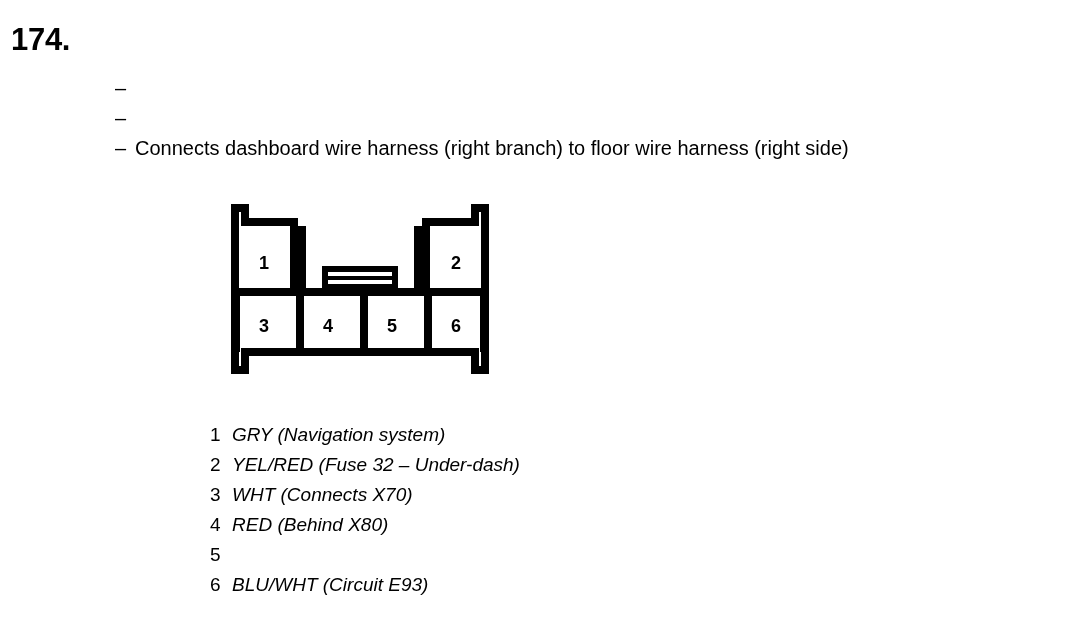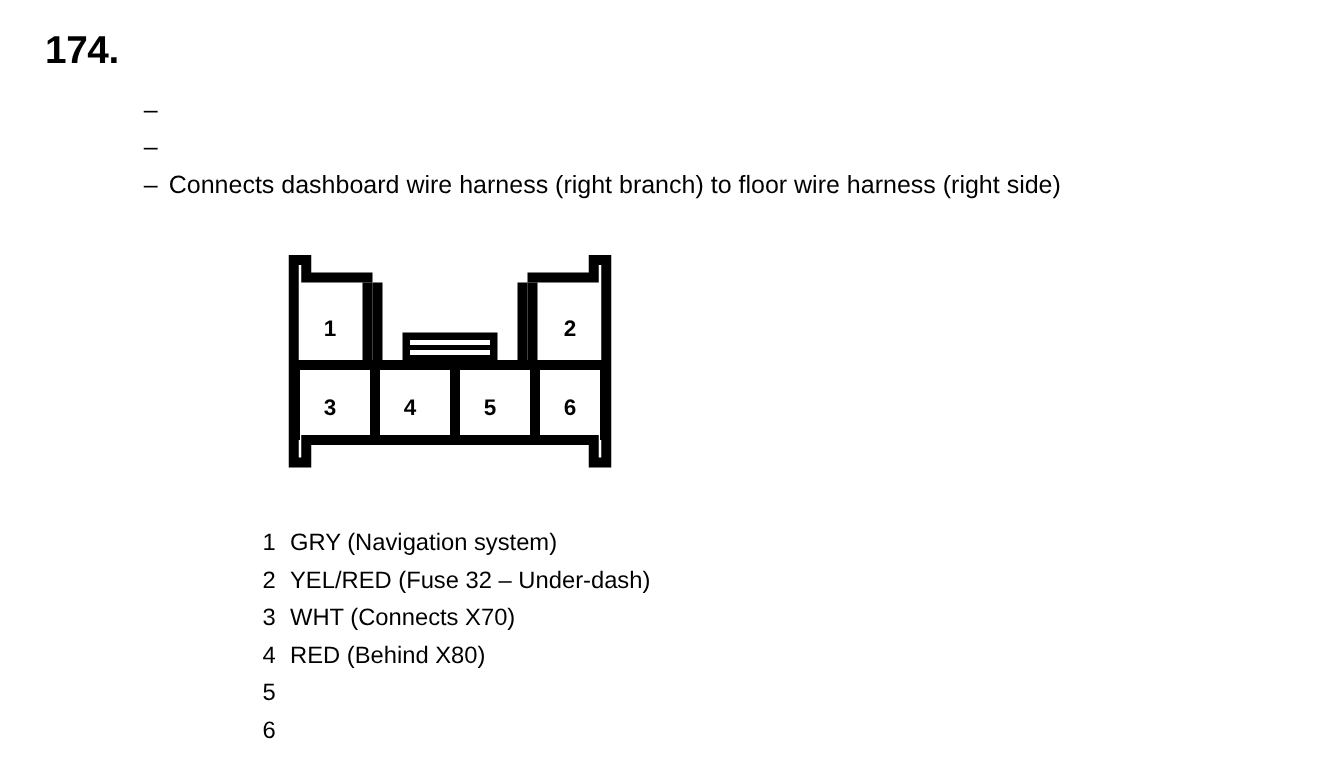--- a/index.html
+++ b/index.html
@@ -14,21 +14,21 @@
     position: relative;
     overflow: hidden;
     font-family: "Liberation Sans", sans-serif;
     color: #000000;
     -webkit-font-smoothing: none;
   }
 
   
   .header {
     position: absolute;
-    left: 36px;
+    left: 11px;
     top: 22px;
     display: flex;
     align-items: baseline;
     white-space: nowrap;
   }
   .header-number {
     font-size: 31px;
     font-weight: bold;
     letter-spacing: -0.3px;
   }
@@ -104,20 +104,21 @@
     line-height: 30px;
     white-space: nowrap;
   }
   .legend-pin {
     width: 22px;
     flex: 0 0 22px;
     text-align: left;
   }
   .legend-desc {
     margin-left: 0px;
+    font-style: italic;
   }
 </style>
 </head>
 <body>
 
 <div class="header">
   <span class="header-number">174.</span>
 </div>
 
 <ul class="desc-list">
@@ -183,14 +184,15 @@
   </div>
   <div class="legend-row">
     <span class="legend-pin">4</span>
     <span class="legend-desc">RED (Behind X80)</span>
   </div>
   <div class="legend-row">
     <span class="legend-pin">5</span>
   </div>
   <div class="legend-row">
     <span class="legend-pin">6</span>
+    <span class="legend-desc">BLU/WHT (Circuit E93)</span>
   </div>
 </div>
 
 </body></html>

